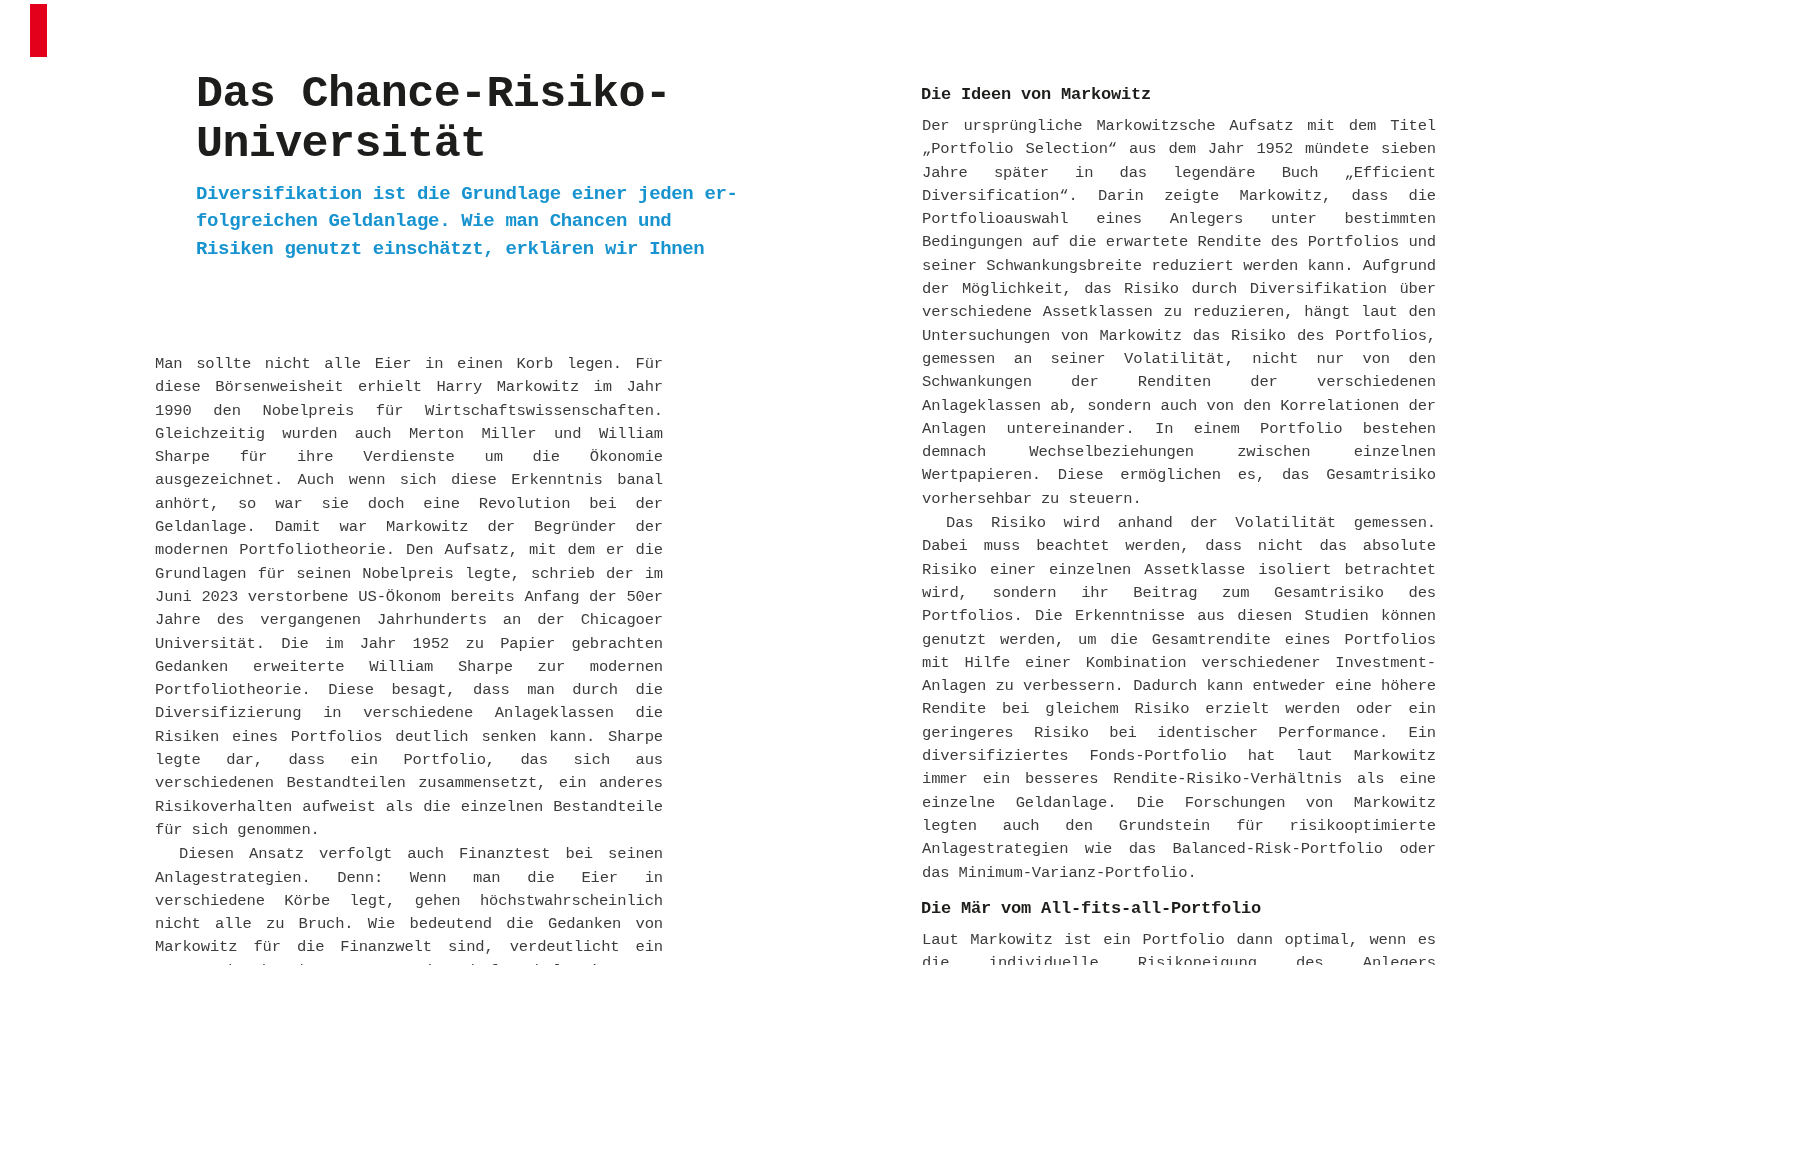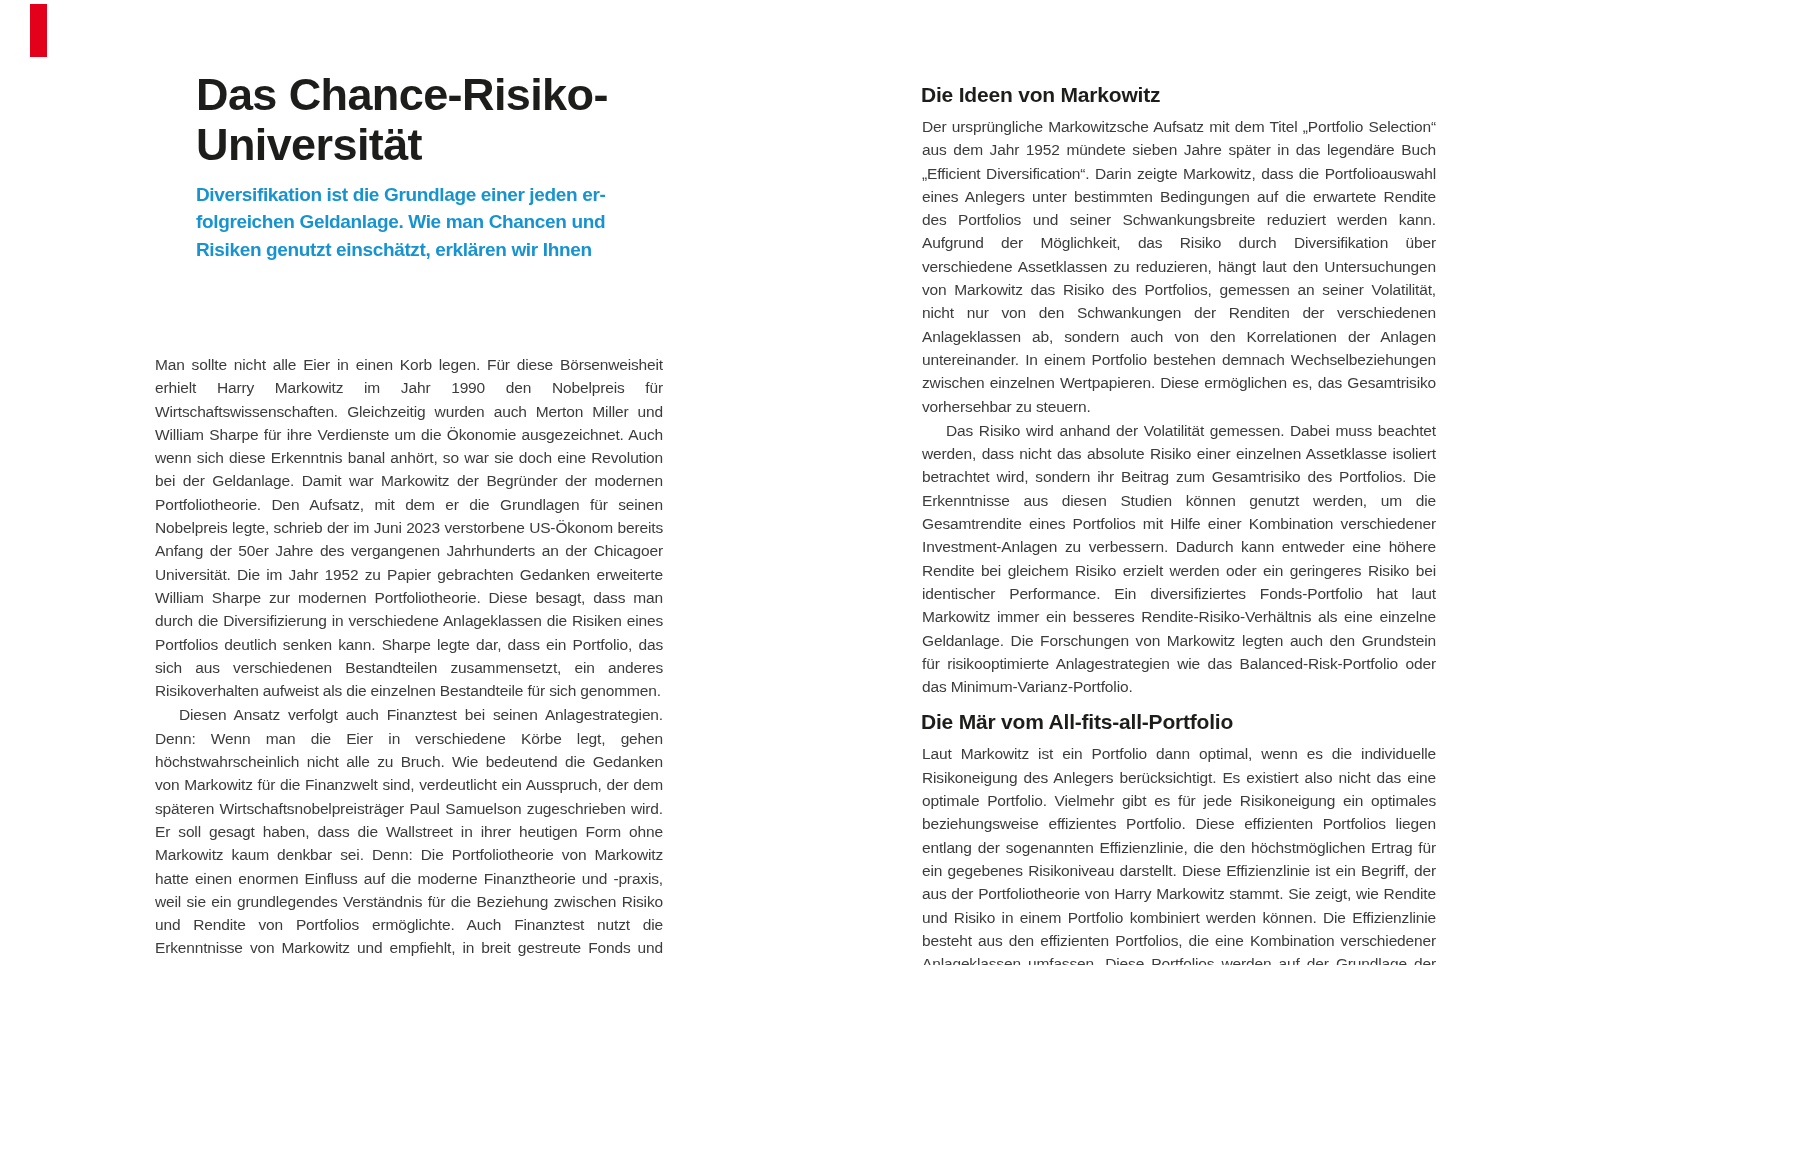--- a/index.html
+++ b/index.html
@@ -2,21 +2,21 @@
 <html lang="de"><head>
 <meta charset="utf-8">
 <style>
   html, body { margin: 0; padding: 0; background: #ffffff; }
   .spread {
     position: relative;
     width: 1800px;
     height: 965px;
     background: #ffffff;
     overflow: hidden;
-    font-family: Liberation Sans, sans-serif;
+    font-family: Liberation Mono, monospace;
     color: #3c3c3c;
   }
 
   
   .chapter-tab {
     position: absolute;
     left: 30px;
     top: 4px;
     width: 17px;
     height: 53px;
@@ -75,21 +75,21 @@
 
   
   .col-right {
     position: absolute;
     left: 921px;
     top: 82px;
     width: 516px;
   }
   .sec-heading {
     margin: 0 0 7px 0;
-    font-size: 21px;
+    font-size: 17px;
     line-height: 26px;
     font-weight: bold;
     letter-spacing: -0.2px;
     color: #1d1d1b;
   }
   .sec-heading.second { margin-top: 11px; }
 
   
   .footer {
     position: absolute;

